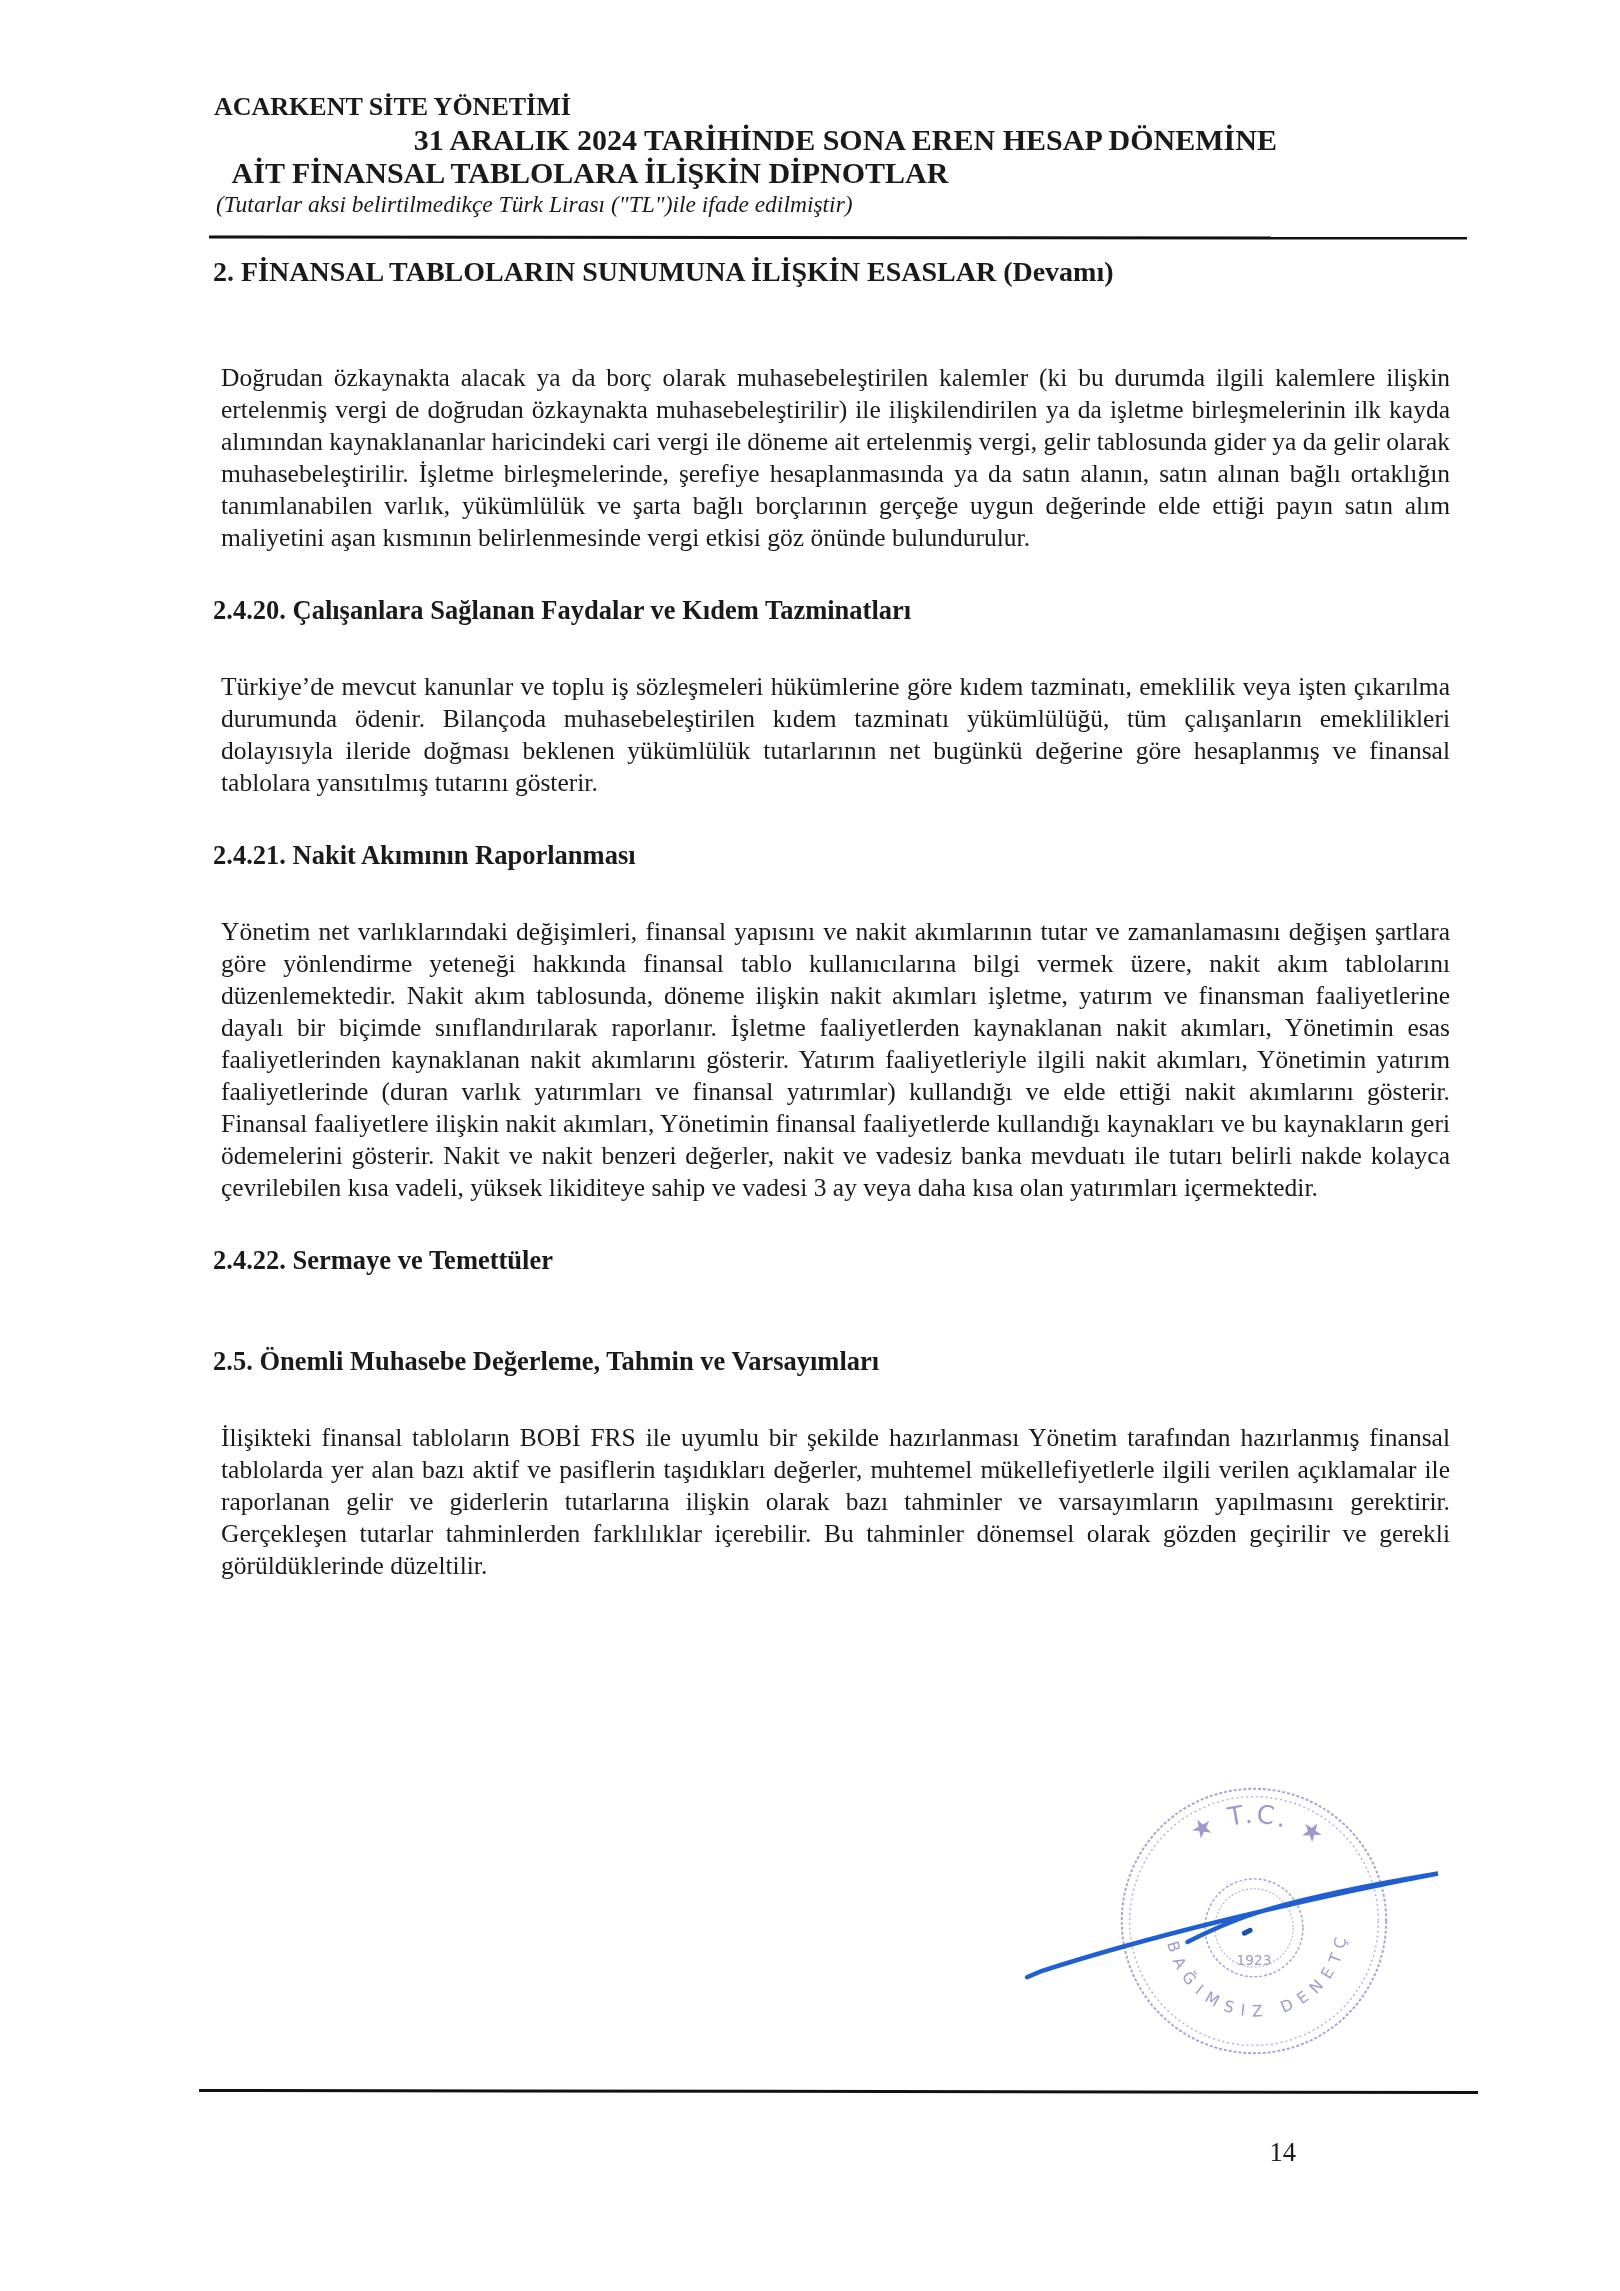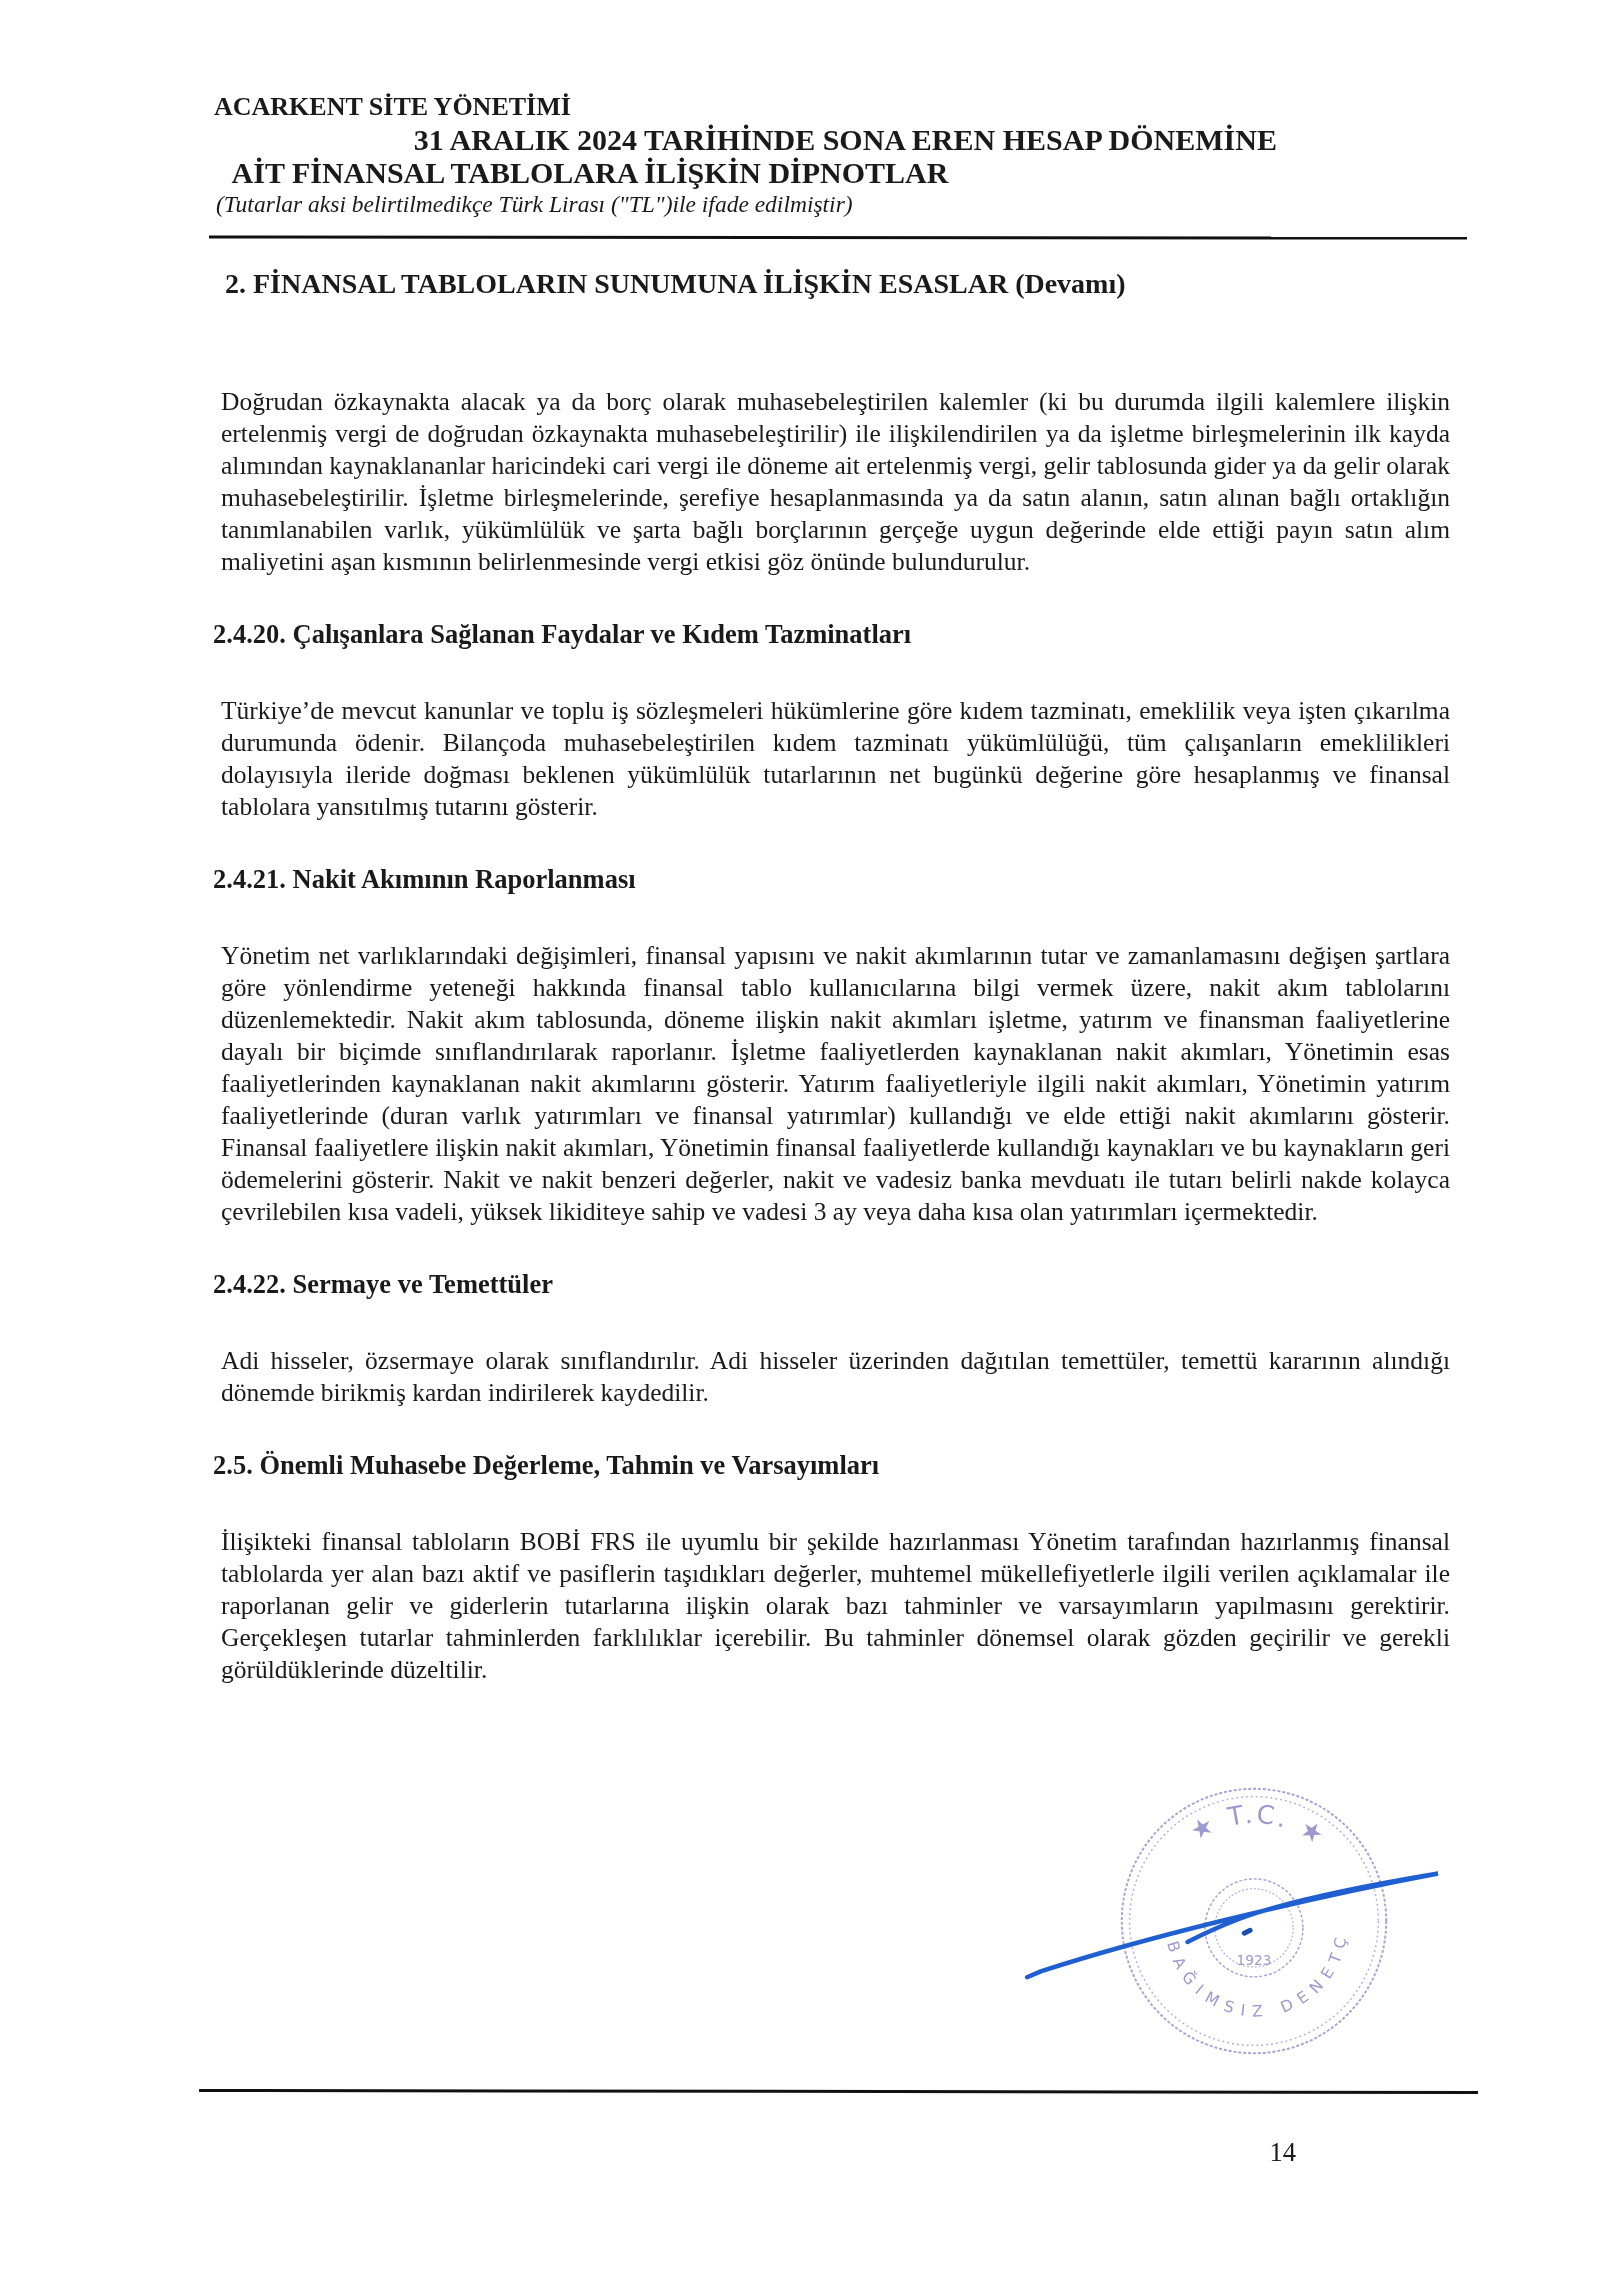--- a/index.html
+++ b/index.html
@@ -6,21 +6,21 @@
   body { width: 1620px; height: 2292px; position: relative; overflow: hidden;
          font-family: "Liberation Serif", "DejaVu Serif", serif; color: #1a1a1a; }
   .page { position: absolute; left: 0; top: 0; width: 1620px; height: 2292px; }
   .hdr { position: absolute; left: 214px; top: 90px; width: 1245px; }
   .hdr .l1 { font-weight: bold; font-size: 26px; line-height: 33px; letter-spacing: 0px; }
   .hdr .l2 { font-weight: bold; font-size: 30px; line-height: 33px; margin-left: 17.6px; text-align: center; }
   .hdr .l3 { font-weight: bold; font-size: 30px; line-height: 33px; margin-left: 17.6px; }
   .hdr .l4 { font-style: italic; font-size: 23.5px; line-height: 31px; margin-left: 2px; }
   .hrule-top { position: absolute; left: 209px; top: 236px; width: 1258px; height: 2.9px; background: #111; transform: rotate(0.05deg); }
   .content { position: absolute; left: 213px; top: 255px; width: 1245px; }
-  .sec-title { font-weight: bold; font-size: 28px; line-height: 33px; margin: 12px; }
+  .sec-title { font-weight: bold; font-size: 28px; line-height: 33px; margin: 0; }
   .sub-title { font-weight: bold; font-size: 26.5px; line-height: 31px; margin: 0; }
   p.body { font-size: 25.5px; line-height: 32px; text-align: justify; margin: 8px; }
   .gap-a { height: 33px; }
   .gap-b { height: 37px; }
   .gap-c { height: 29px; }
   .stamp { position: absolute; left: 1112px; top: 1779px; width: 284px; height: 284px; }
   .hrule-bottom { position: absolute; left: 199px; top: 2090px; width: 1279px; height: 2.9px; background: #111; transform: rotate(0.1deg); }
   .pagenum { position: absolute; left: 0; width: 1296px; top: 2137px; text-align: right; font-size: 26.5px; }
 </style>
 </head>
@@ -49,21 +49,20 @@
     <p class="body">Türkiye’de mevcut kanunlar ve toplu iş sözleşmeleri hükümlerine göre kıdem tazminatı, emeklilik veya işten çıkarılma durumunda ödenir. Bilançoda muhasebeleştirilen kıdem tazminatı yükümlülüğü, tüm çalışanların emeklilikleri dolayısıyla ileride doğması beklenen yükümlülük tutarlarının net bugünkü değerine göre hesaplanmış ve finansal tablolara yansıtılmış tutarını gösterir.</p>
     <div class="gap-a"></div>
 
     <h2 class="sub-title">2.4.21. Nakit Akımının Raporlanması</h2>
     <div class="gap-b"></div>
     <p class="body">Yönetim net varlıklarındaki değişimleri, finansal yapısını ve nakit akımlarının tutar ve zamanlamasını değişen şartlara göre yönlendirme yeteneği hakkında finansal tablo kullanıcılarına bilgi vermek üzere, nakit akım tablolarını düzenlemektedir. Nakit akım tablosunda, döneme ilişkin nakit akımları işletme, yatırım ve finansman faaliyetlerine dayalı bir biçimde sınıflandırılarak raporlanır. İşletme faaliyetlerden kaynaklanan nakit akımları, Yönetimin esas faaliyetlerinden kaynaklanan nakit akımlarını gösterir. Yatırım faaliyetleriyle ilgili nakit akımları, Yönetimin yatırım faaliyetlerinde (duran varlık yatırımları ve finansal yatırımlar) kullandığı ve elde ettiği nakit akımlarını gösterir. Finansal faaliyetlere ilişkin nakit akımları, Yönetimin finansal faaliyetlerde kullandığı kaynakları ve bu kaynakların geri ödemelerini gösterir. Nakit ve nakit benzeri değerler, nakit ve vadesiz banka mevduatı ile tutarı belirli nakde kolayca çevrilebilen kısa vadeli, yüksek likiditeye sahip ve vadesi 3 ay veya daha kısa olan yatırımları içermektedir.</p>
     <div class="gap-a"></div>
 
     <h2 class="sub-title">2.4.22. Sermaye ve Temettüler</h2>
     <div class="gap-b"></div>
-    <p class="body">Adi hisseler, özsermaye olarak sınıflandırılır. Adi hisseler üzerinden dağıtılan temettüler, temettü kararının alındığı dönemde birikmiş kardan indirilerek kaydedilir.</p>
     <div class="gap-a"></div>
 
     <h2 class="sub-title">2.5. Önemli Muhasebe Değerleme, Tahmin ve Varsayımları</h2>
     <div class="gap-b"></div>
     <p class="body">İlişikteki finansal tabloların BOBİ FRS ile uyumlu bir şekilde hazırlanması Yönetim tarafından hazırlanmış finansal tablolarda yer alan bazı aktif ve pasiflerin taşıdıkları değerler, muhtemel mükellefiyetlerle ilgili verilen açıklamalar ile raporlanan gelir ve giderlerin tutarlarına ilişkin olarak bazı tahminler ve varsayımların yapılmasını gerektirir. Gerçekleşen tutarlar tahminlerden farklılıklar içerebilir. Bu tahminler dönemsel olarak gözden geçirilir ve gerekli görüldüklerinde düzeltilir.</p>
   </div>
 
   <div class="stamp">
     <svg width="284" height="284" viewBox="0 0 290 290">
       <defs>

